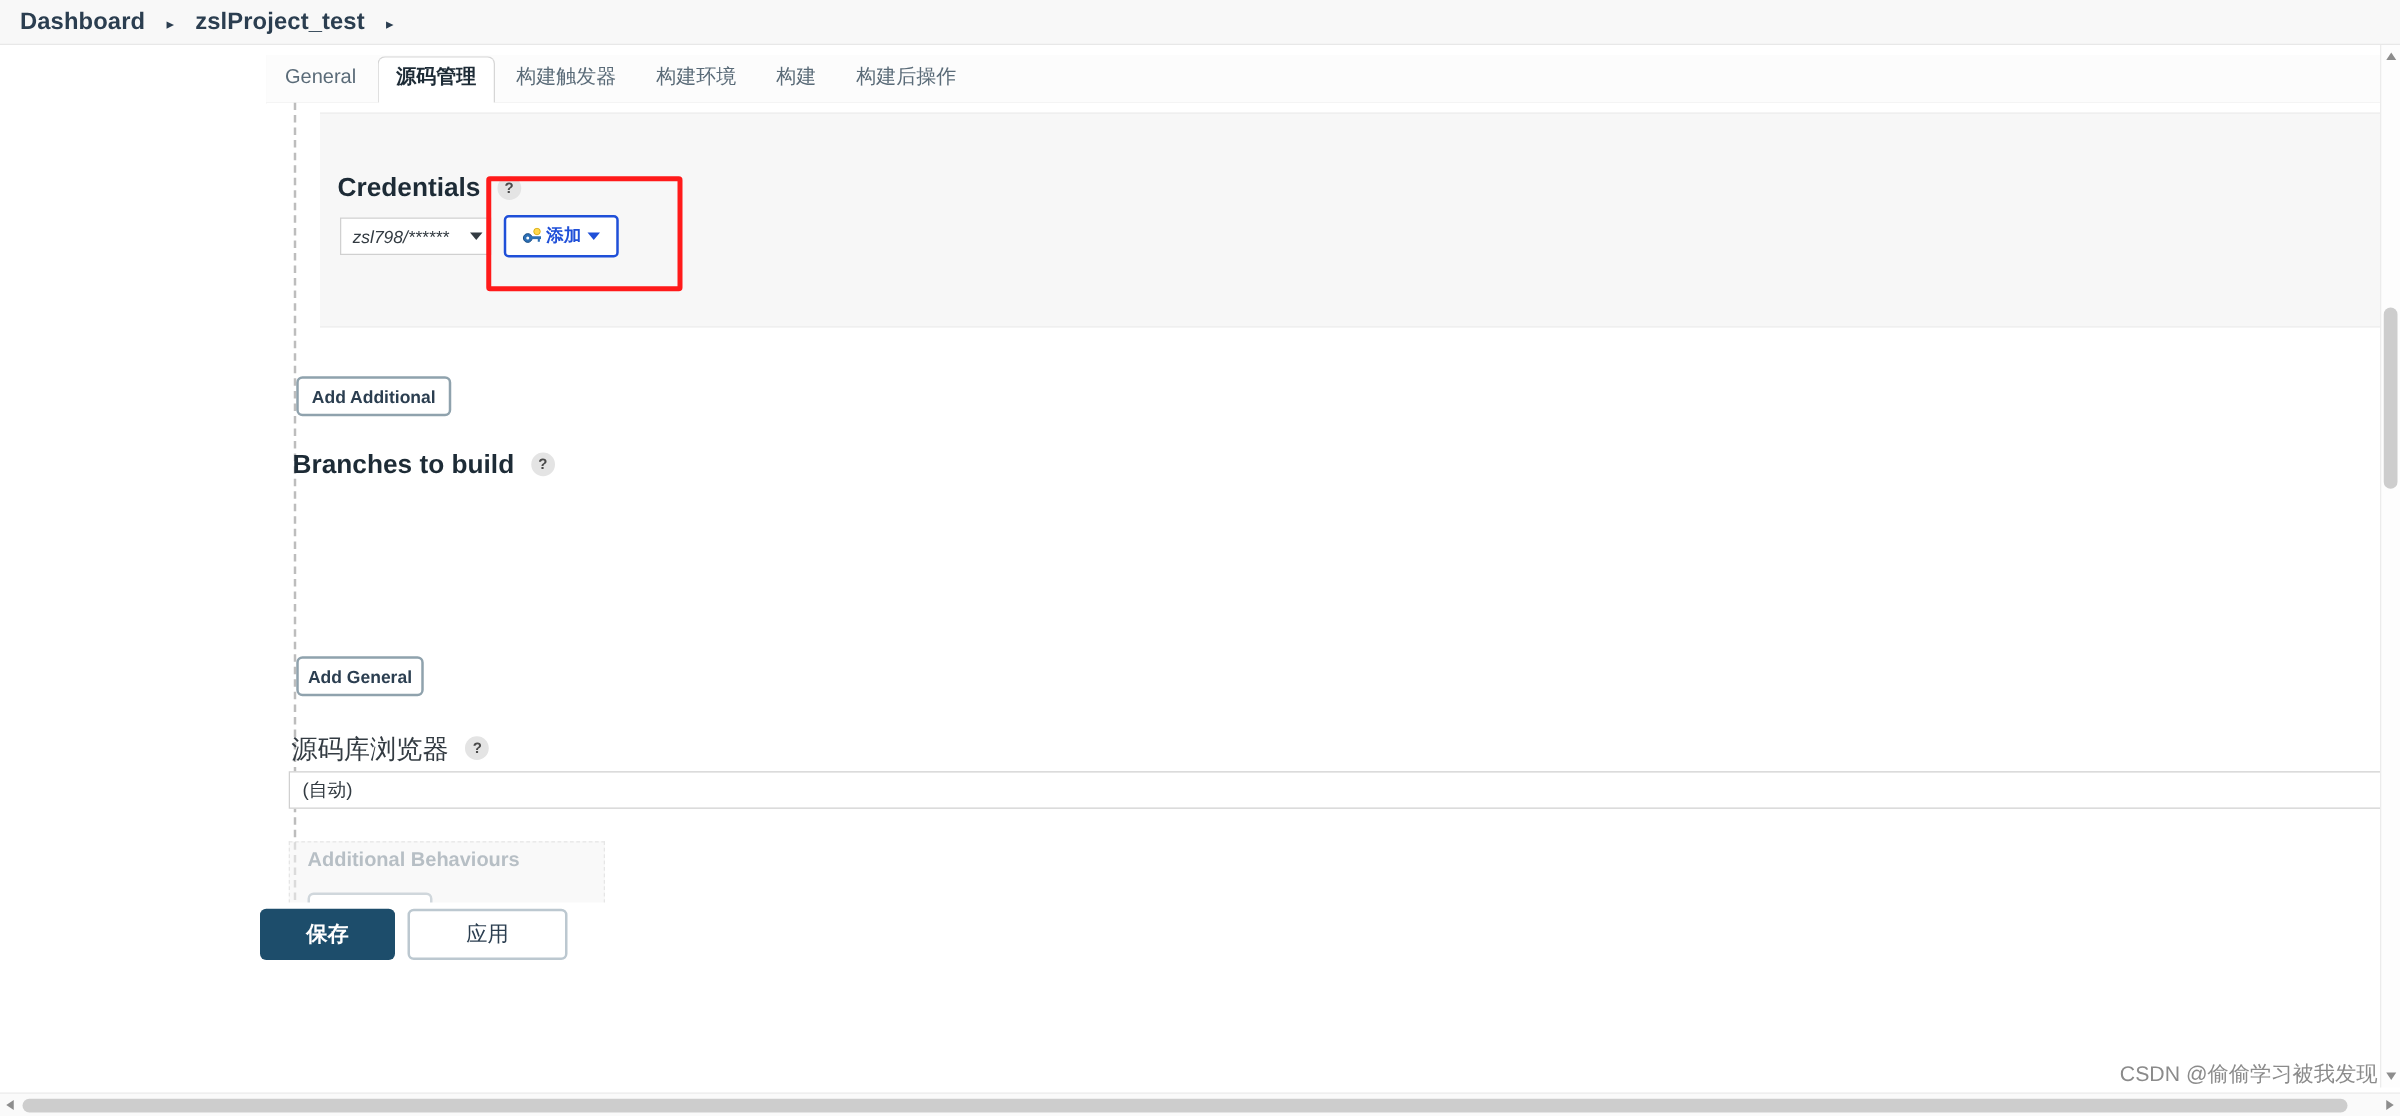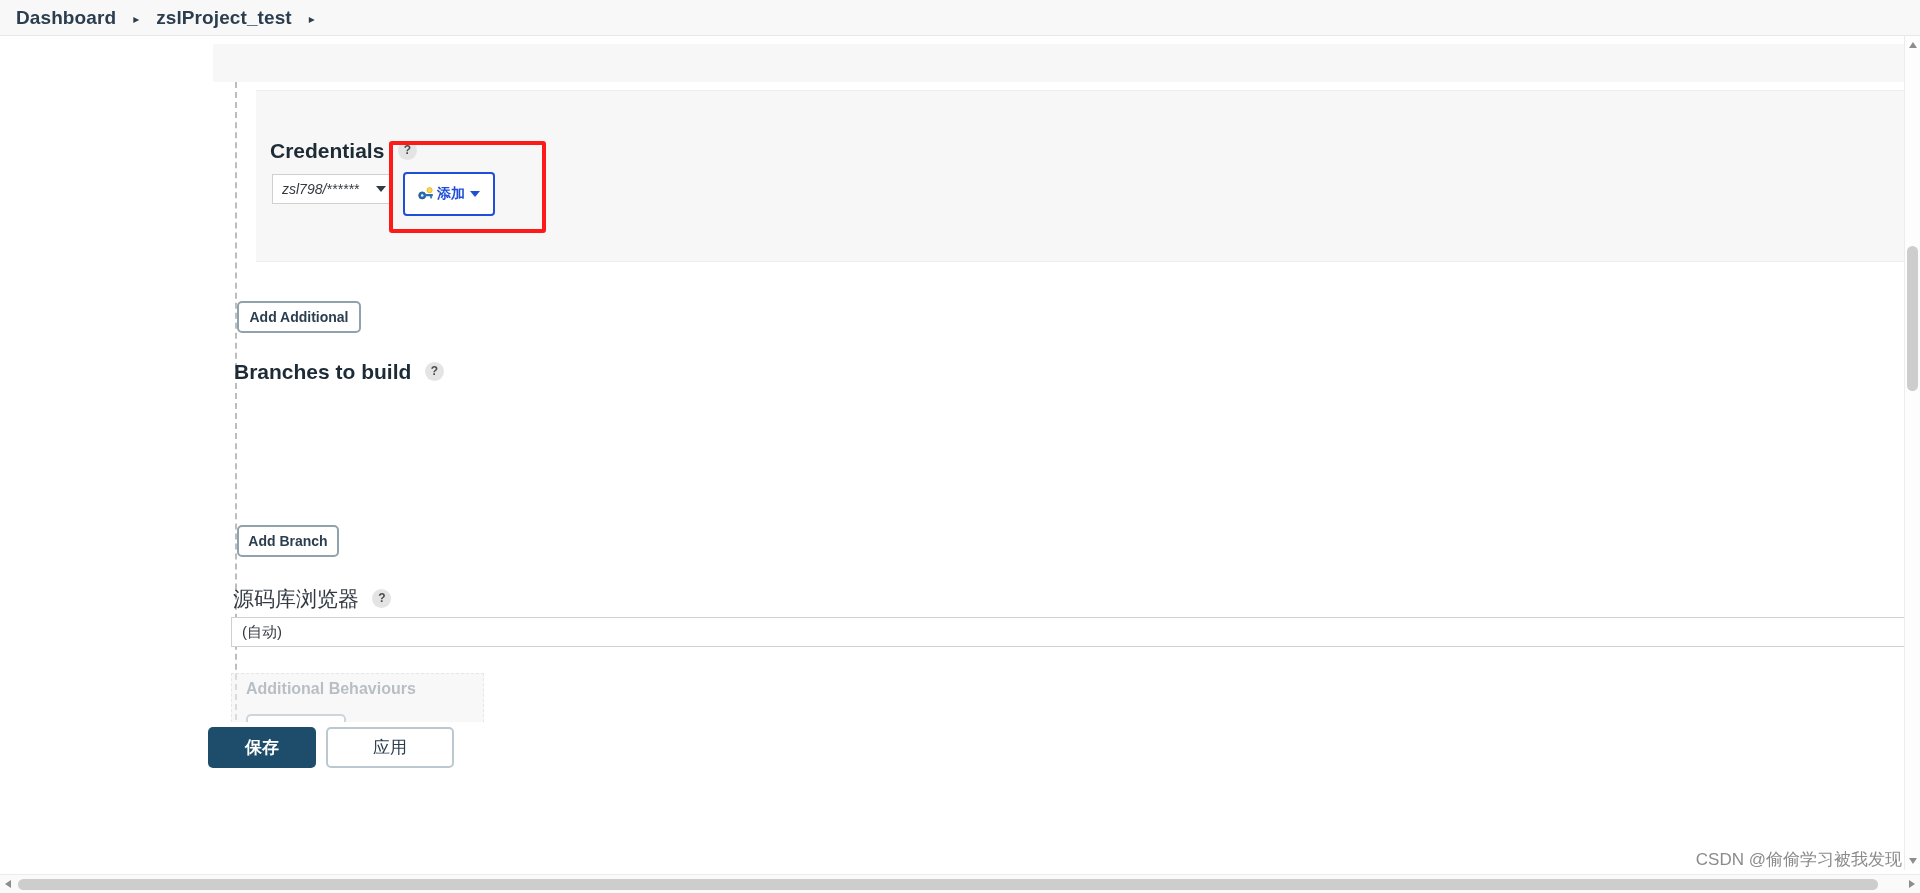--- a/index.html
+++ b/index.html
@@ -201,21 +201,21 @@
     box-sizing: border-box;
     pointer-events: none;
   }
 
   
   .add-cred-btn {
     position: absolute;
     left: 147px;
     top: 81px;
     width: 92px;
-    height: 44px;
+    height: 34px;
     background: #ffffff;
     border: 2px solid #1f4fd8;
     border-radius: 4px;
     box-sizing: border-box;
     display: flex;
     align-items: center;
     justify-content: center;
     gap: 3px;
     cursor: pointer;
     text-align: right;
@@ -448,20 +448,28 @@
   <div class="breadcrumb-bar">
     <span class="crumb">Dashboard</span>
     <span class="crumb-sep">▸</span>
     <span class="crumb">zslProject_test</span>
     <span class="crumb-sep">▸</span>
   </div>
 
   <div class="page">
 
     <div class="tabbar-bg-left"></div>
+    <div class="tabbar">
+      <div class="tab">General</div>
+      <div class="tab active">源码管理</div>
+      <div class="tab">构建触发器</div>
+      <div class="tab">构建环境</div>
+      <div class="tab">构建</div>
+      <div class="tab">构建后操作</div>
+    </div>
 
     <div class="config-body">
 
       <div class="rail"></div>
 
       <div class="repo-panel">
 
         <div class="cred-label-row">
           <span class="field-label">Credentials</span>
           <span class="help-badge">?</span>
@@ -490,21 +498,21 @@
       </div>
 
       <div class="btn-secondary" id="add-repository-btn">Add Additional</div>
 
       <div class="branches-label">
         <span class="field-label">Branches to build</span>
         <span class="help-badge">?</span>
       </div>
 
 
-      <div class="btn-secondary" id="add-branch-btn">Add Branch</div>
+      <div class="btn-secondary" id="add-branch-btn">Add General</div>
 
       <div class="browser-label">
         <span class="field-label cn">源码库浏览器</span>
         <span class="help-badge">?</span>
       </div>
       <div class="browser-select">
         <span>(自动)</span>
       </div>
 
       <div class="addl-panel">

